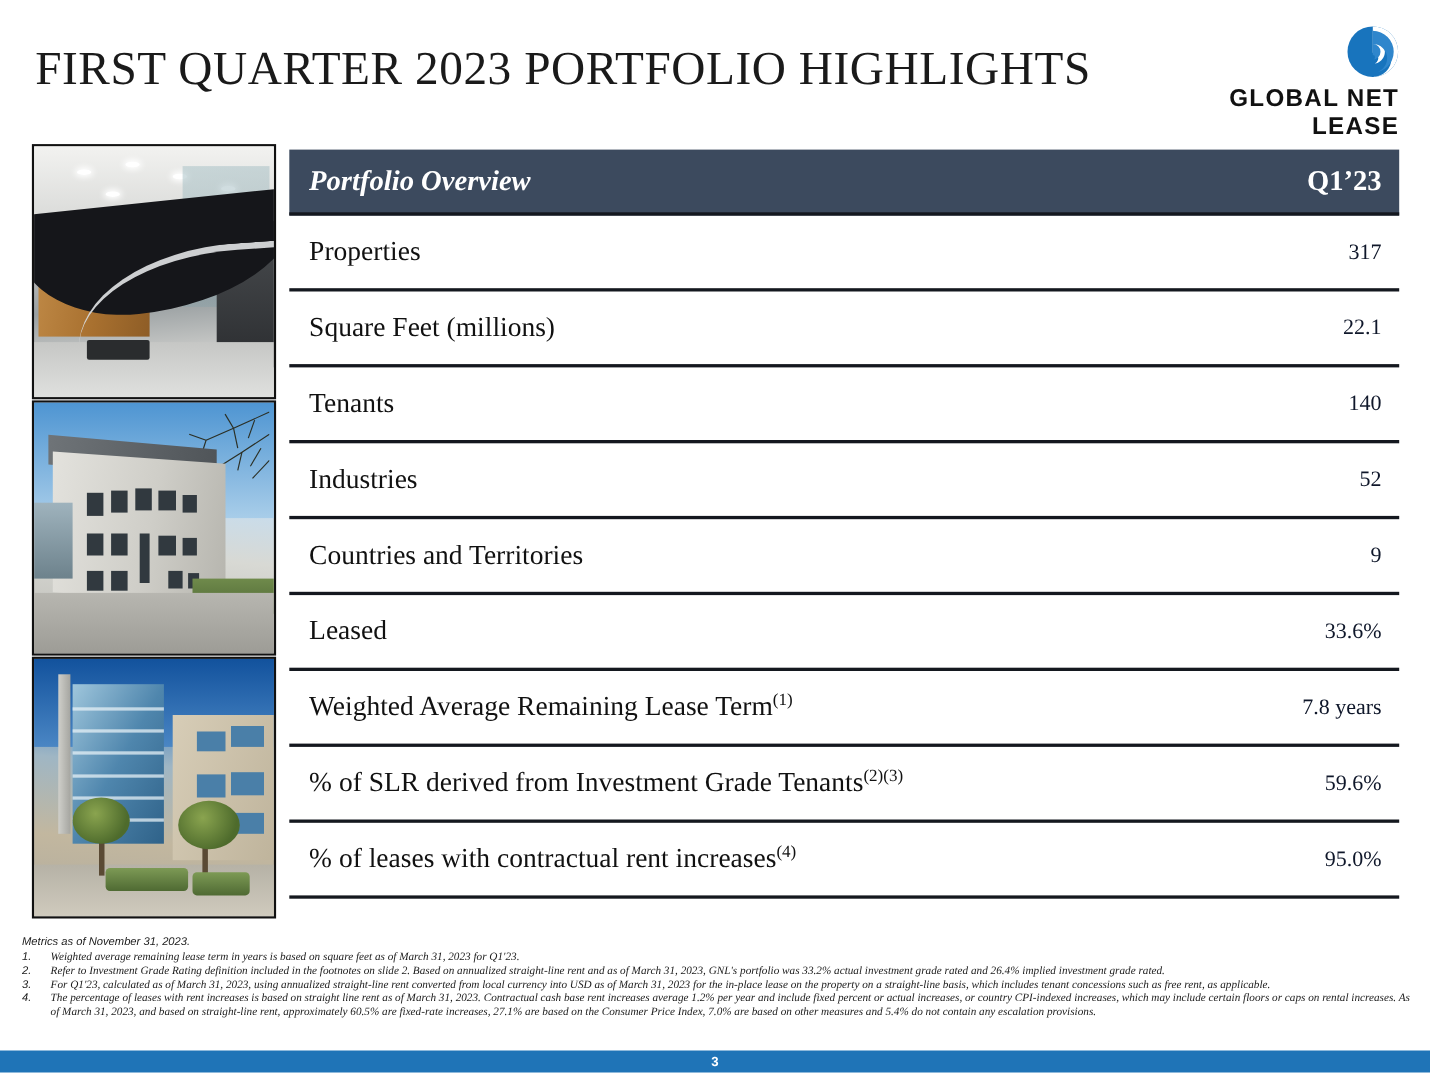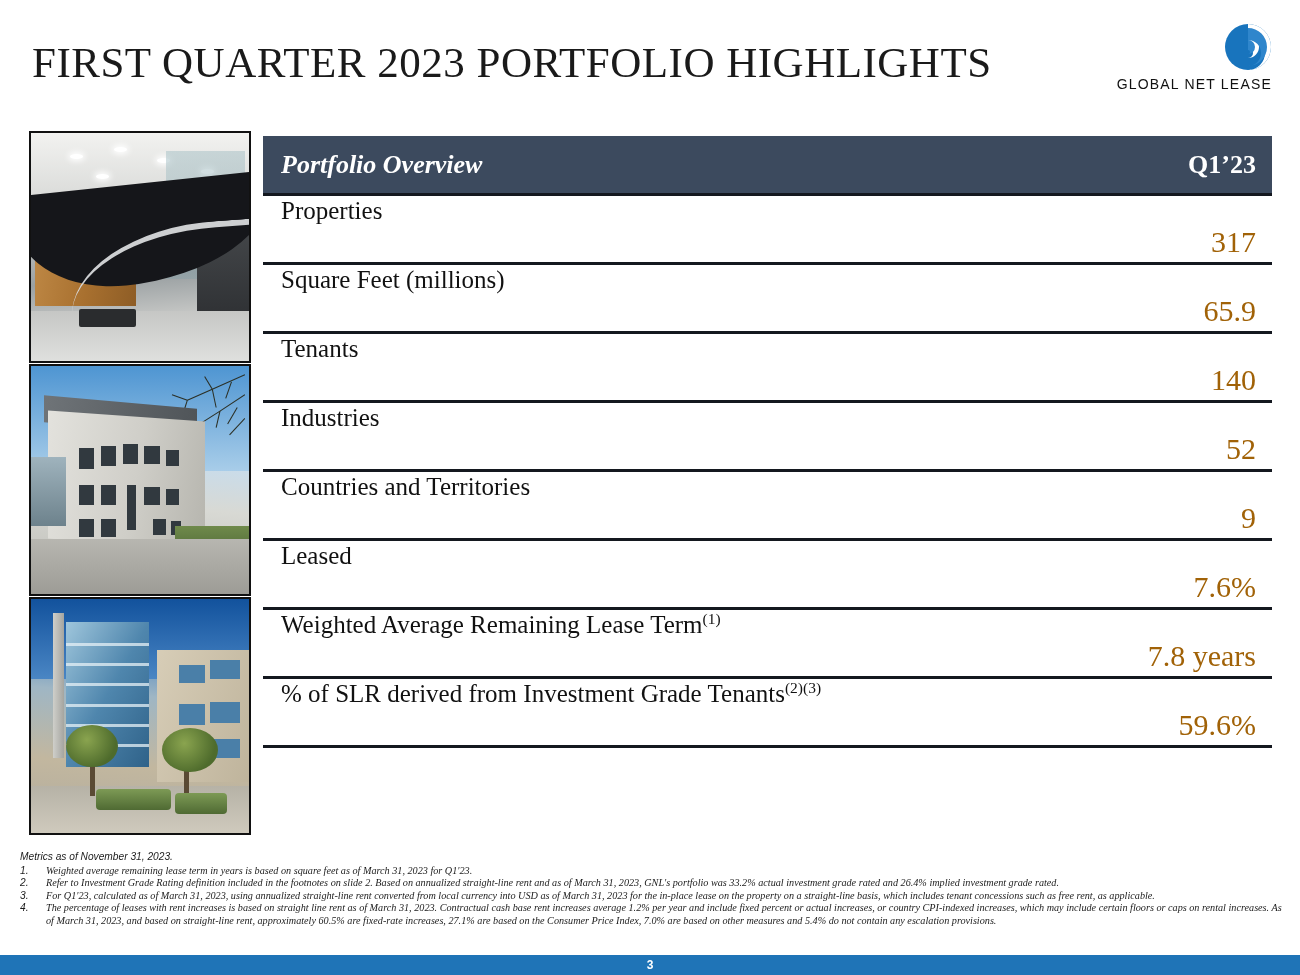--- a/index.html
+++ b/index.html
@@ -50,24 +50,25 @@
     letter-spacing: -1px;
   }
   .logo-mark {
     margin-left: 12px;
     width: 48px;
     height: 48px;
   }
   .logo-bottom {
     text-align: right;
     font-family: "Liberation Sans", "DejaVu Sans", sans-serif;
-    font-size: 14px;
+    font-size: 22px;
     letter-spacing: 1.2px;
     color: #111111;
     margin-top: 2px;
+    font-weight: bold;
   }
 
   
   .photo-col {
     position: absolute;
     left: 29px;
     top: 131px;
     width: 222px;
   }
   .photo {
@@ -164,34 +165,34 @@
   }
   .tbl-header .h-value {
     margin-left: auto;
     font-size: 26px;
     font-weight: bold;
     font-family: "Liberation Serif", "DejaVu Serif", serif;
   }
   .tbl-row {
     height: 69px;
     display: flex;
+    align-items: center;
     padding: 0 16px 0 18px;
     box-sizing: border-box;
     border-bottom: 3px solid #14181f;
-    flex-direction: column;
   }
   .tbl-row .r-label {
     font-size: 25px;
     color: #111111;
     font-family: "Liberation Serif", "DejaVu Serif", serif;
   }
   .tbl-row .r-value {
     margin-left: auto;
-    font-size: 30px;
-    color: #a16207;
+    font-size: 20px;
+    color: #0f172a;
     font-family: "Liberation Serif", "DejaVu Serif", serif;
   }
   sup { font-size: 0.62em; vertical-align: super; }
 
   
   .footnotes {
     position: absolute;
     left: 20px;
     top: 851px;
     width: 1262px;
@@ -342,53 +343,57 @@
     <span class="h-value">Q1’23</span>
   </div>
 
   <div class="tbl-row">
     <span class="r-label"><span>Properties</span><sup></sup></span>
     <span class="r-value">317</span>
   </div>
 
   <div class="tbl-row">
     <span class="r-label"><span>Square Feet (millions)</span><sup></sup></span>
-    <span class="r-value">65.9</span>
+    <span class="r-value">22.1</span>
   </div>
 
   <div class="tbl-row">
     <span class="r-label"><span>Tenants</span><sup></sup></span>
     <span class="r-value">140</span>
   </div>
 
   <div class="tbl-row">
     <span class="r-label"><span>Industries</span><sup></sup></span>
     <span class="r-value">52</span>
   </div>
 
   <div class="tbl-row">
     <span class="r-label"><span>Countries and Territories</span><sup></sup></span>
     <span class="r-value">9</span>
   </div>
 
   <div class="tbl-row">
     <span class="r-label"><span>Leased</span><sup></sup></span>
-    <span class="r-value">7.6%</span>
+    <span class="r-value">33.6%</span>
   </div>
 
   <div class="tbl-row">
     <span class="r-label"><span>Weighted Average Remaining Lease Term</span><sup>(1)</sup></span>
     <span class="r-value">7.8 years</span>
   </div>
 
   <div class="tbl-row">
     <span class="r-label"><span>% of SLR derived from Investment Grade Tenants</span><sup>(2)(3)</sup></span>
     <span class="r-value">59.6%</span>
   </div>
 
+  <div class="tbl-row">
+    <span class="r-label"><span>% of leases with contractual rent increases</span><sup>(4)</sup></span>
+    <span class="r-value">95.0%</span>
+  </div>
 
 </div>
 
 <div class="footnotes">
   <div class="fn-intro">Metrics as of November 31, 2023.</div>
   <div class="fn-item">
     <div class="fn-num">1.</div>
     <div class="fn-text">Weighted average remaining lease term in years is based on square feet as of March 31, 2023 for Q1'23.</div>
   </div>
   <div class="fn-item">

